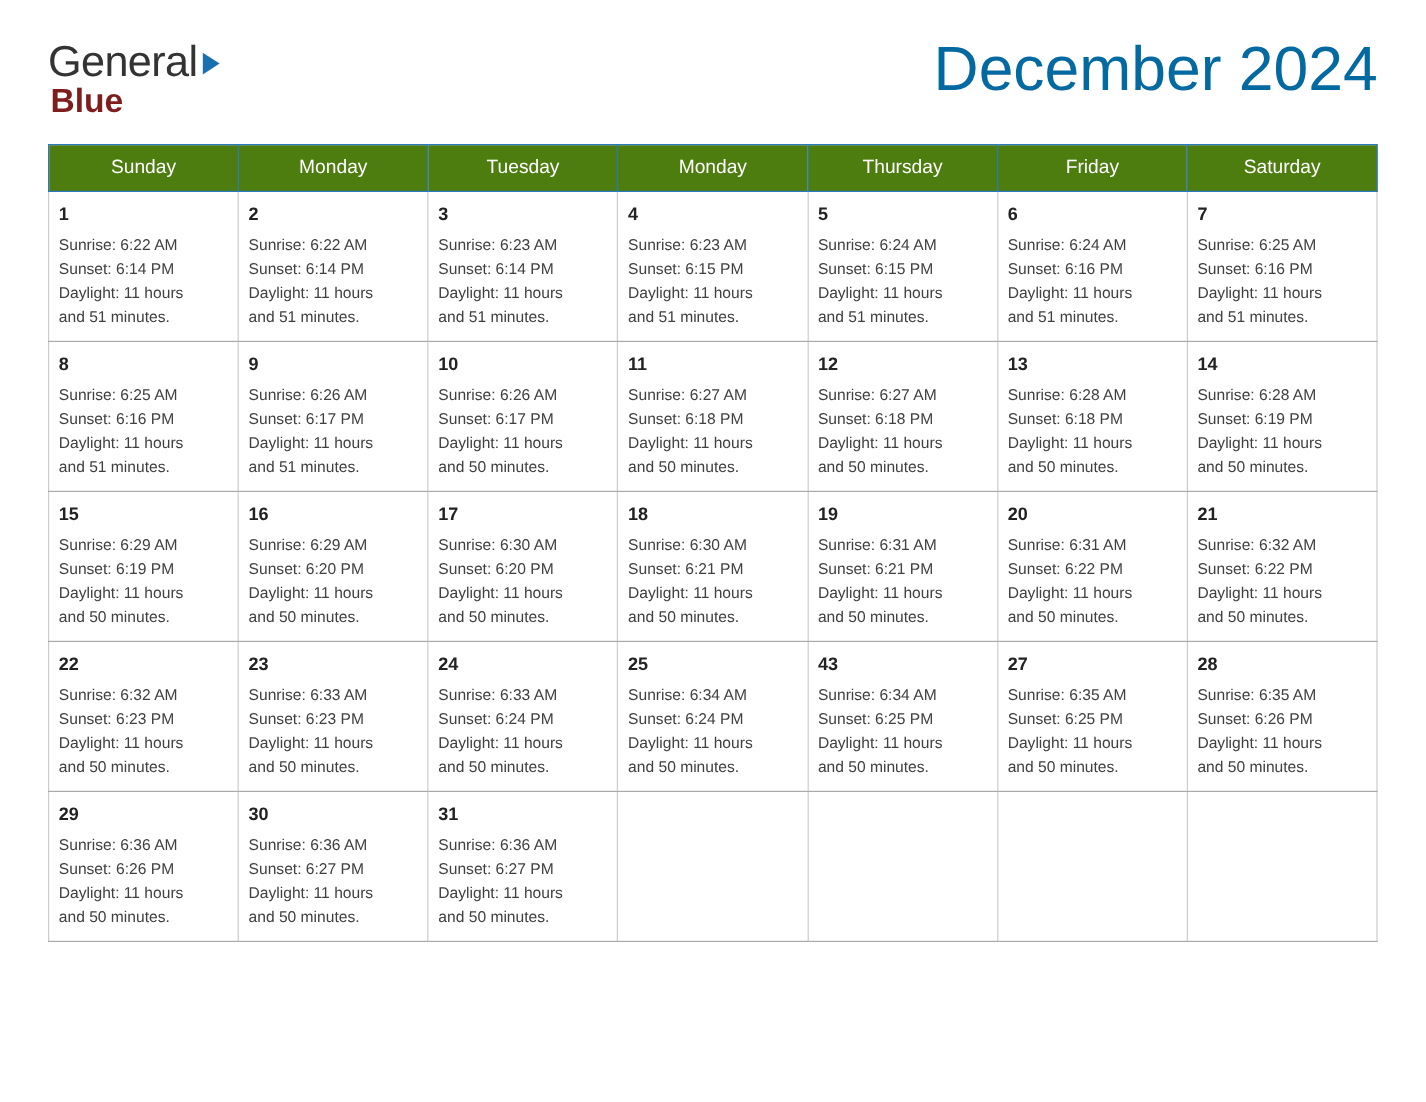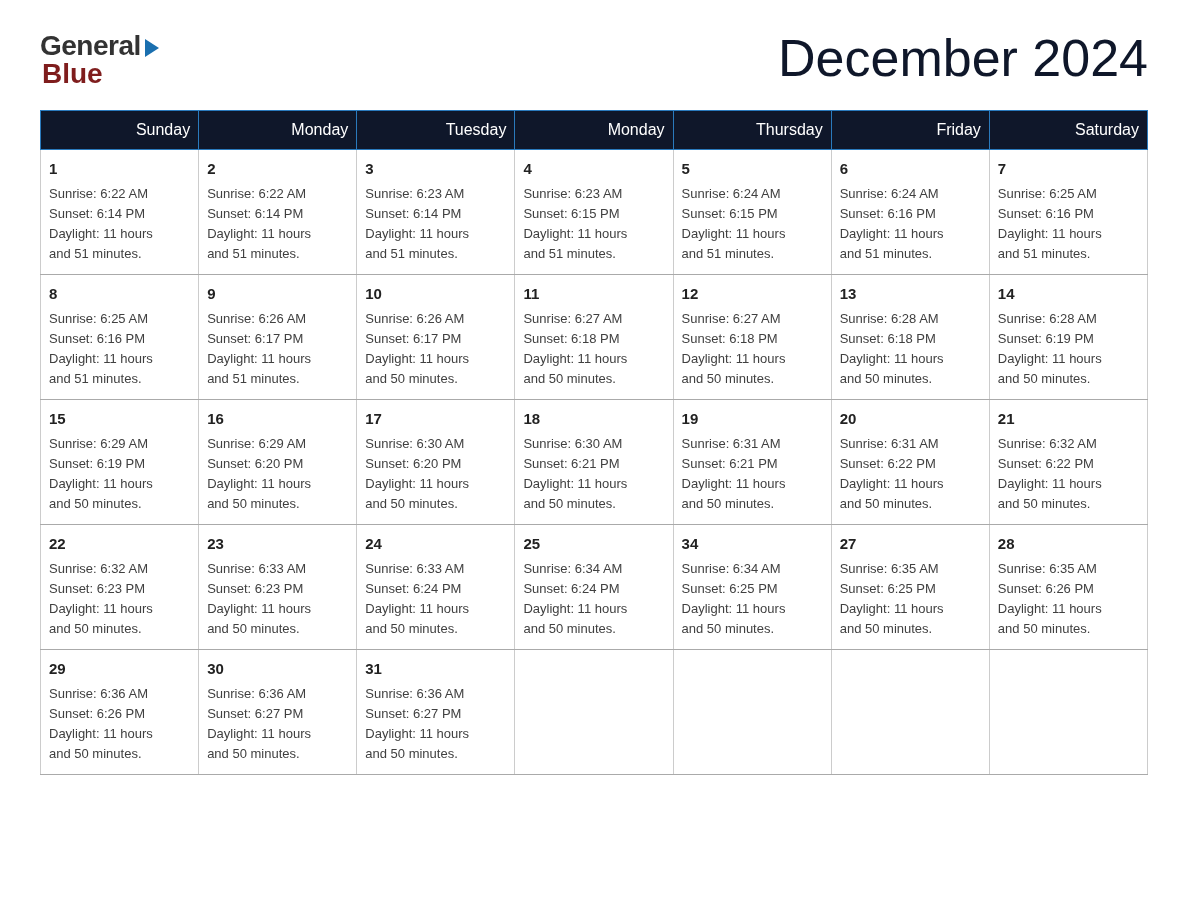--- a/index.html
+++ b/index.html
@@ -19,22 +19,22 @@
     .logo {
       display: flex;
       flex-direction: column;
       align-items: flex-start;
     }
     .logo-top {
       display: flex;
       align-items: center;
     }
     .logo-general {
-      font-size: 28px;
-      font-weight: bold;
+      font-size: 36px;
+      font-weight: normal;
       color: #333;
       letter-spacing: -0.5px;
     }
     .logo-arrow {
       width: 0;
       height: 0;
       border-left: 14px solid #1a6faf;
       border-top: 9px solid transparent;
       border-bottom: 9px solid transparent;
       margin-left: 4px;
@@ -46,40 +46,40 @@
       color: #7f1d1d;
       margin-top: -4px;
       margin-left: 2px;
     }
     .title-area {
       text-align: right;
     }
     .month-title {
       font-size: 52px;
       font-weight: normal;
-      color: #0f172a;
+      color: #0369a1;
       line-height: 1.1;
     }
     .location-title {
       font-size: 22px;
       color: #444;
       margin-top: 4px;
     }
     table {
       width: 100%;
       border-collapse: collapse;
       table-layout: fixed;
     }
     thead tr th {
-      background-color: #0f172a;
+      background-color: #4d7c0f;
       color: #fff;
       font-size: 16px;
       font-weight: normal;
       padding: 10px 8px;
-      text-align: right;
+      text-align: center;
       border: 1px solid #2a7abd;
     }
     tbody tr td {
       vertical-align: top;
       padding: 8px 8px 10px 8px;
       border: 1px solid #ccc;
       font-size: 13px;
       color: #333;
       background: #fff;
       min-height: 100px;
@@ -238,21 +238,21 @@
         </td>
         <td>
           <span class="day-number">24</span>
           <div class="day-info">Sunrise: 6:33 AM<br>Sunset: 6:24 PM<br>Daylight: 11 hours<br>and 50 minutes.</div>
         </td>
         <td>
           <span class="day-number">25</span>
           <div class="day-info">Sunrise: 6:34 AM<br>Sunset: 6:24 PM<br>Daylight: 11 hours<br>and 50 minutes.</div>
         </td>
         <td>
-          <span class="day-number">34</span>
+          <span class="day-number">43</span>
           <div class="day-info">Sunrise: 6:34 AM<br>Sunset: 6:25 PM<br>Daylight: 11 hours<br>and 50 minutes.</div>
         </td>
         <td>
           <span class="day-number">27</span>
           <div class="day-info">Sunrise: 6:35 AM<br>Sunset: 6:25 PM<br>Daylight: 11 hours<br>and 50 minutes.</div>
         </td>
         <td>
           <span class="day-number">28</span>
           <div class="day-info">Sunrise: 6:35 AM<br>Sunset: 6:26 PM<br>Daylight: 11 hours<br>and 50 minutes.</div>
         </td>

